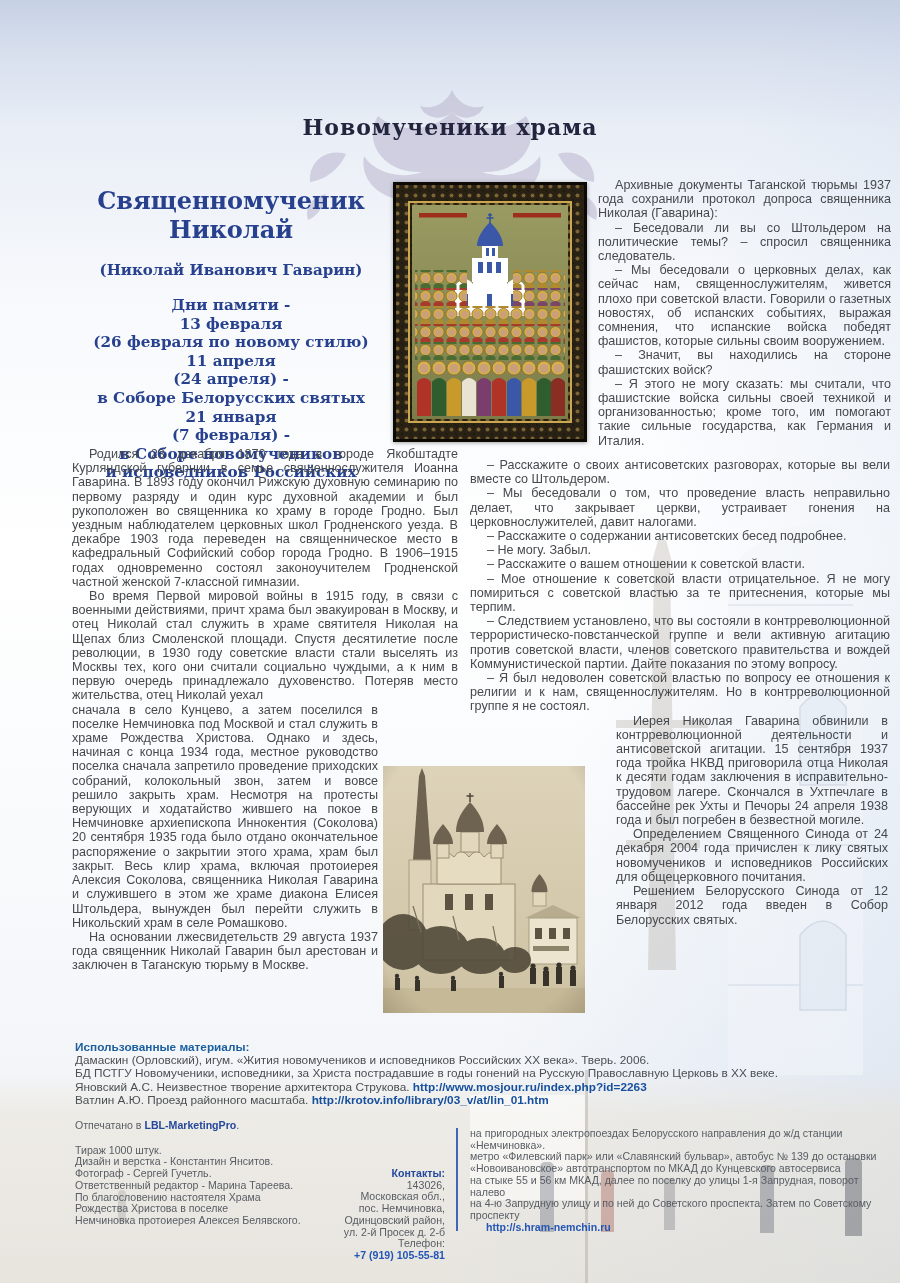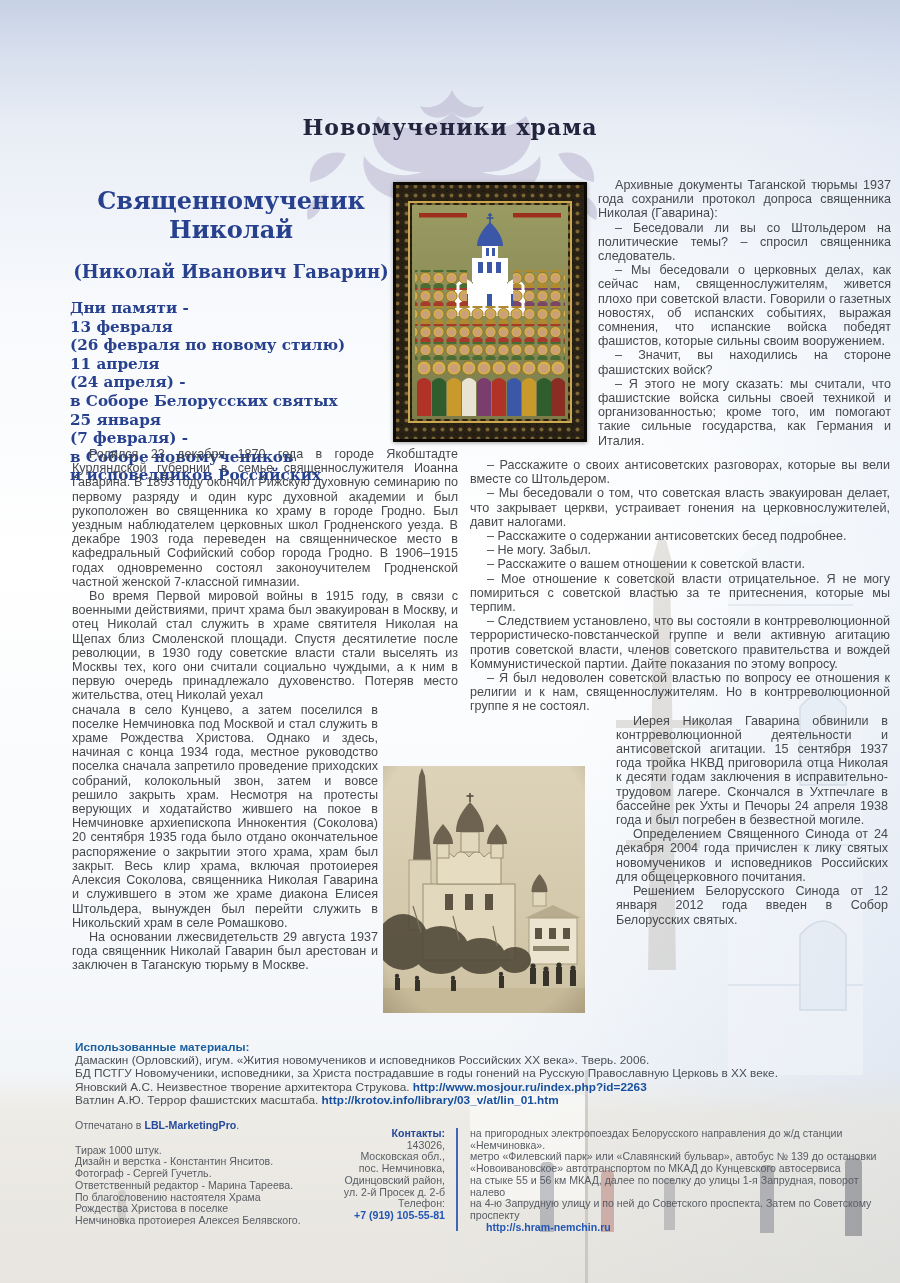--- a/index.html
+++ b/index.html
@@ -13,38 +13,38 @@
   .wm{pointer-events:none;z-index:1;}
   .content{z-index:2;}
   
   .orn{opacity:.5;}
   .main-title{width:900px;text-align:center;
     font-family:"DejaVu Serif",serif;font-weight:bold;font-size:22px;
     letter-spacing:1px;color:#23243e;}
   
   .saint-head{font-family:"DejaVu Serif",serif;font-weight:bold;color:#27418f;}
   .sh1{font-size:24px;text-align:center;}
-  .sh2{font-size:18px;text-align:center;margin-top:17px;}
-  .mdays{margin-top:17px;text-align:left;font-size:15.2px;line-height:18.6px;}
+  .sh2{font-size:15px;text-align:center;margin-top:17px;}
+  .mdays{margin-top:17px;text-align:center;font-size:15.2px;line-height:18.6px;}
   
   .bodytext{font-size:12.6px;line-height:14.2px;color:#46494d;text-align:justify;}
   .bodytext p{margin:0;text-indent:17px;}
   .bodytext p.cont{text-indent:0;}
   .narrow{width:306px;}
   .concl{width:272px;margin-left:146px;}
   
   .mat{font-size:11.8px;line-height:13.2px;color:#4a4f54;}
   .mat .lbl{font-weight:bold;color:#1b5f9e;}
   .mat .link{font-weight:bold;color:#164f9e;text-decoration:none;cursor:pointer;}
   
   .foot{font-size:10.6px;line-height:11.7px;color:#585d64;}
   .foot .b-blue{font-weight:bold;color:#25489c;}
   .foot .phone{font-weight:bold;color:#2456b5;}
   .foot .site{font-weight:bold;color:#2456b5;margin-left:16px;}
-  .contacts{text-align:right;}
+  .contacts{text-align:right;margin-top:40px;}
   .divider{width:2px;background:#4066b5;}
   
   .wm-person{position:absolute;border-radius:5px 5px 0 0;}
 </style>
 </head>
 <body>
 
 <div class="page">
 
   <svg class="abs wm" style="left:700px;top:425px;opacity:.55;" width="195" height="650" viewBox="0 0 195 650">
@@ -88,21 +88,21 @@
   <div class="abs content saint-head" style="left:70px;top:186px;width:322px;">
     <div class="sh1">Священномученик Николай</div>
     <div class="sh2">(Николай Иванович Гаварин)</div>
     <div class="mdays">
       <div>Дни памяти -</div>
       <div>13 февраля</div>
       <div>(26 февраля по новому стилю)</div>
       <div>11 апреля</div>
       <div>(24 апреля) -</div>
       <div>в Соборе Белорусских святых</div>
-      <div>25 января</div>
+      <div>21 января</div>
       <div>(7 февраля) -</div>
       <div>в Соборе новомучеников</div>
       <div>и исповедников Российских</div>
     </div>
   </div>
 
   <svg class="abs content" style="left:393px;top:182px;box-shadow:0 1px 4px rgba(0,0,0,.35);" width="194" height="260" viewBox="0 0 194 260">
     <defs>
       <linearGradient id="olv" x1="0" y1="0" x2="0" y2="1">
         <stop offset="0" stop-color="#9a9b63"></stop>
@@ -222,21 +222,21 @@
   <div class="abs content bodytext" style="left:598px;top:178px;width:293px;height:292px;overflow:hidden;">
     <p>Архивные документы Таганской тюрьмы 1937 года сохранили протокол допроса священника Николая (Гаварина):</p>
     <p>– Беседовали ли вы со Штольдером на политические темы? – спросил священника следователь.</p>
     <p>– Мы беседовали о церковных делах, как сейчас нам, священнослужителям, живется плохо при советской власти. Говорили о газетных новостях, об испанских событиях, выражая сомнения, что испанские войска победят фашистов, которые сильны своим вооружением.</p>
     <p>– Значит, вы находились на стороне фашистских войск?</p>
     <p>– Я этого не могу сказать: мы считали, что фашистские войска сильны своей техникой и организованностью; кроме того, им помогают такие сильные государства, как Германия и Италия.</p>
   </div>
 
   <div class="abs content bodytext" style="left:470px;top:458px;width:420px;height:580px;overflow:hidden;">
     <p>– Расскажите о своих антисоветских разговорах, которые вы вели вместе со Штольдером.</p>
-    <p>– Мы беседовали о том, что советская власть эвакуирован делает, что закрывает церкви, устраивает гонения на церковнослужителей, давит налогами.</p>
+    <p>– Мы беседовали о том, что проведение власть неправильно делает, что закрывает церкви, устраивает гонения на церковнослужителей, давит налогами.</p>
     <p>– Расскажите о содержании антисоветских бесед подробнее.</p>
     <p>– Не могу. Забыл.</p>
     <p>– Расскажите о вашем отношении к советской власти.</p>
     <p>– Мое отношение к советской власти отрицательное. Я не могу помириться с советской властью за те притеснения, которые мы терпим.</p>
     <p>– Следствием установлено, что вы состояли в контрреволюционной террористическо-повстанческой группе и вели активную агитацию против советской власти, членов советского правительства и вождей Коммунистической партии. Дайте показания по этому вопросу.</p>
     <p>– Я был недоволен советской властью по вопросу ее отношения к религии и к нам, священнослужителям. Но в контрреволюционной группе я не состоял.</p>
     <div class="concl">
       <p>Иерея Николая Гаварина обвинили в контрреволюционной деятельности и антисоветской агитации. 15 сентября 1937 года тройка НКВД приговорила отца Николая к десяти годам заключения в исправительно-трудовом лагере. Скончался в Ухтпечлаге в бассейне рек Ухты и Печоры 24 апреля 1938 года и был погребен в безвестной могиле.</p>
       <p>Определением Священного Синода от 24 декабря 2004 года причислен к лику святых новомучеников и исповедников Российских для общецерковного почитания.</p>
       <p>Решением Белорусского Синода от 12 января 2012 года введен в Собор Белорусских святых.</p>
@@ -327,21 +327,21 @@
     <div>
       <span>Дамаскин (Орловский), игум. «Жития новомучеников и исповедников Российских XX века». Тверь. 2006.</span>
     </div>
     <div>
       <span>БД ПСТГУ Новомученики, исповедники, за Христа пострадавшие в годы гонений на Русскую Православную Церковь в XX веке.</span>
     </div>
     <div>
       <span>Яновский А.С. Неизвестное творение архитектора Струкова. </span><a class="link">http://www.mosjour.ru/index.php?id=2263</a>
     </div>
     <div>
-      <span>Ватлин А.Ю. Террор фашистских масштаба. </span><a class="link">http://krotov.info/library/03_v/at/lin_01.htm</a>
+      <span>Ватлин А.Ю. Проезд районного масштаба. </span><a class="link">http://krotov.info/library/03_v/at/lin_01.htm</a>
     </div>
   </div>
 
   <div class="abs content foot" style="left:75px;top:1120px;width:300px;">
     <div>
       <span>Отпечатано в </span><span class="b-blue">LBL-MarketingPro</span><span>.</span>
     </div>
     <div style="margin-top:13px;">
       <div>Тираж 1000 штук.</div>
       <div>Дизайн и верстка - Константин Янситов.</div>

